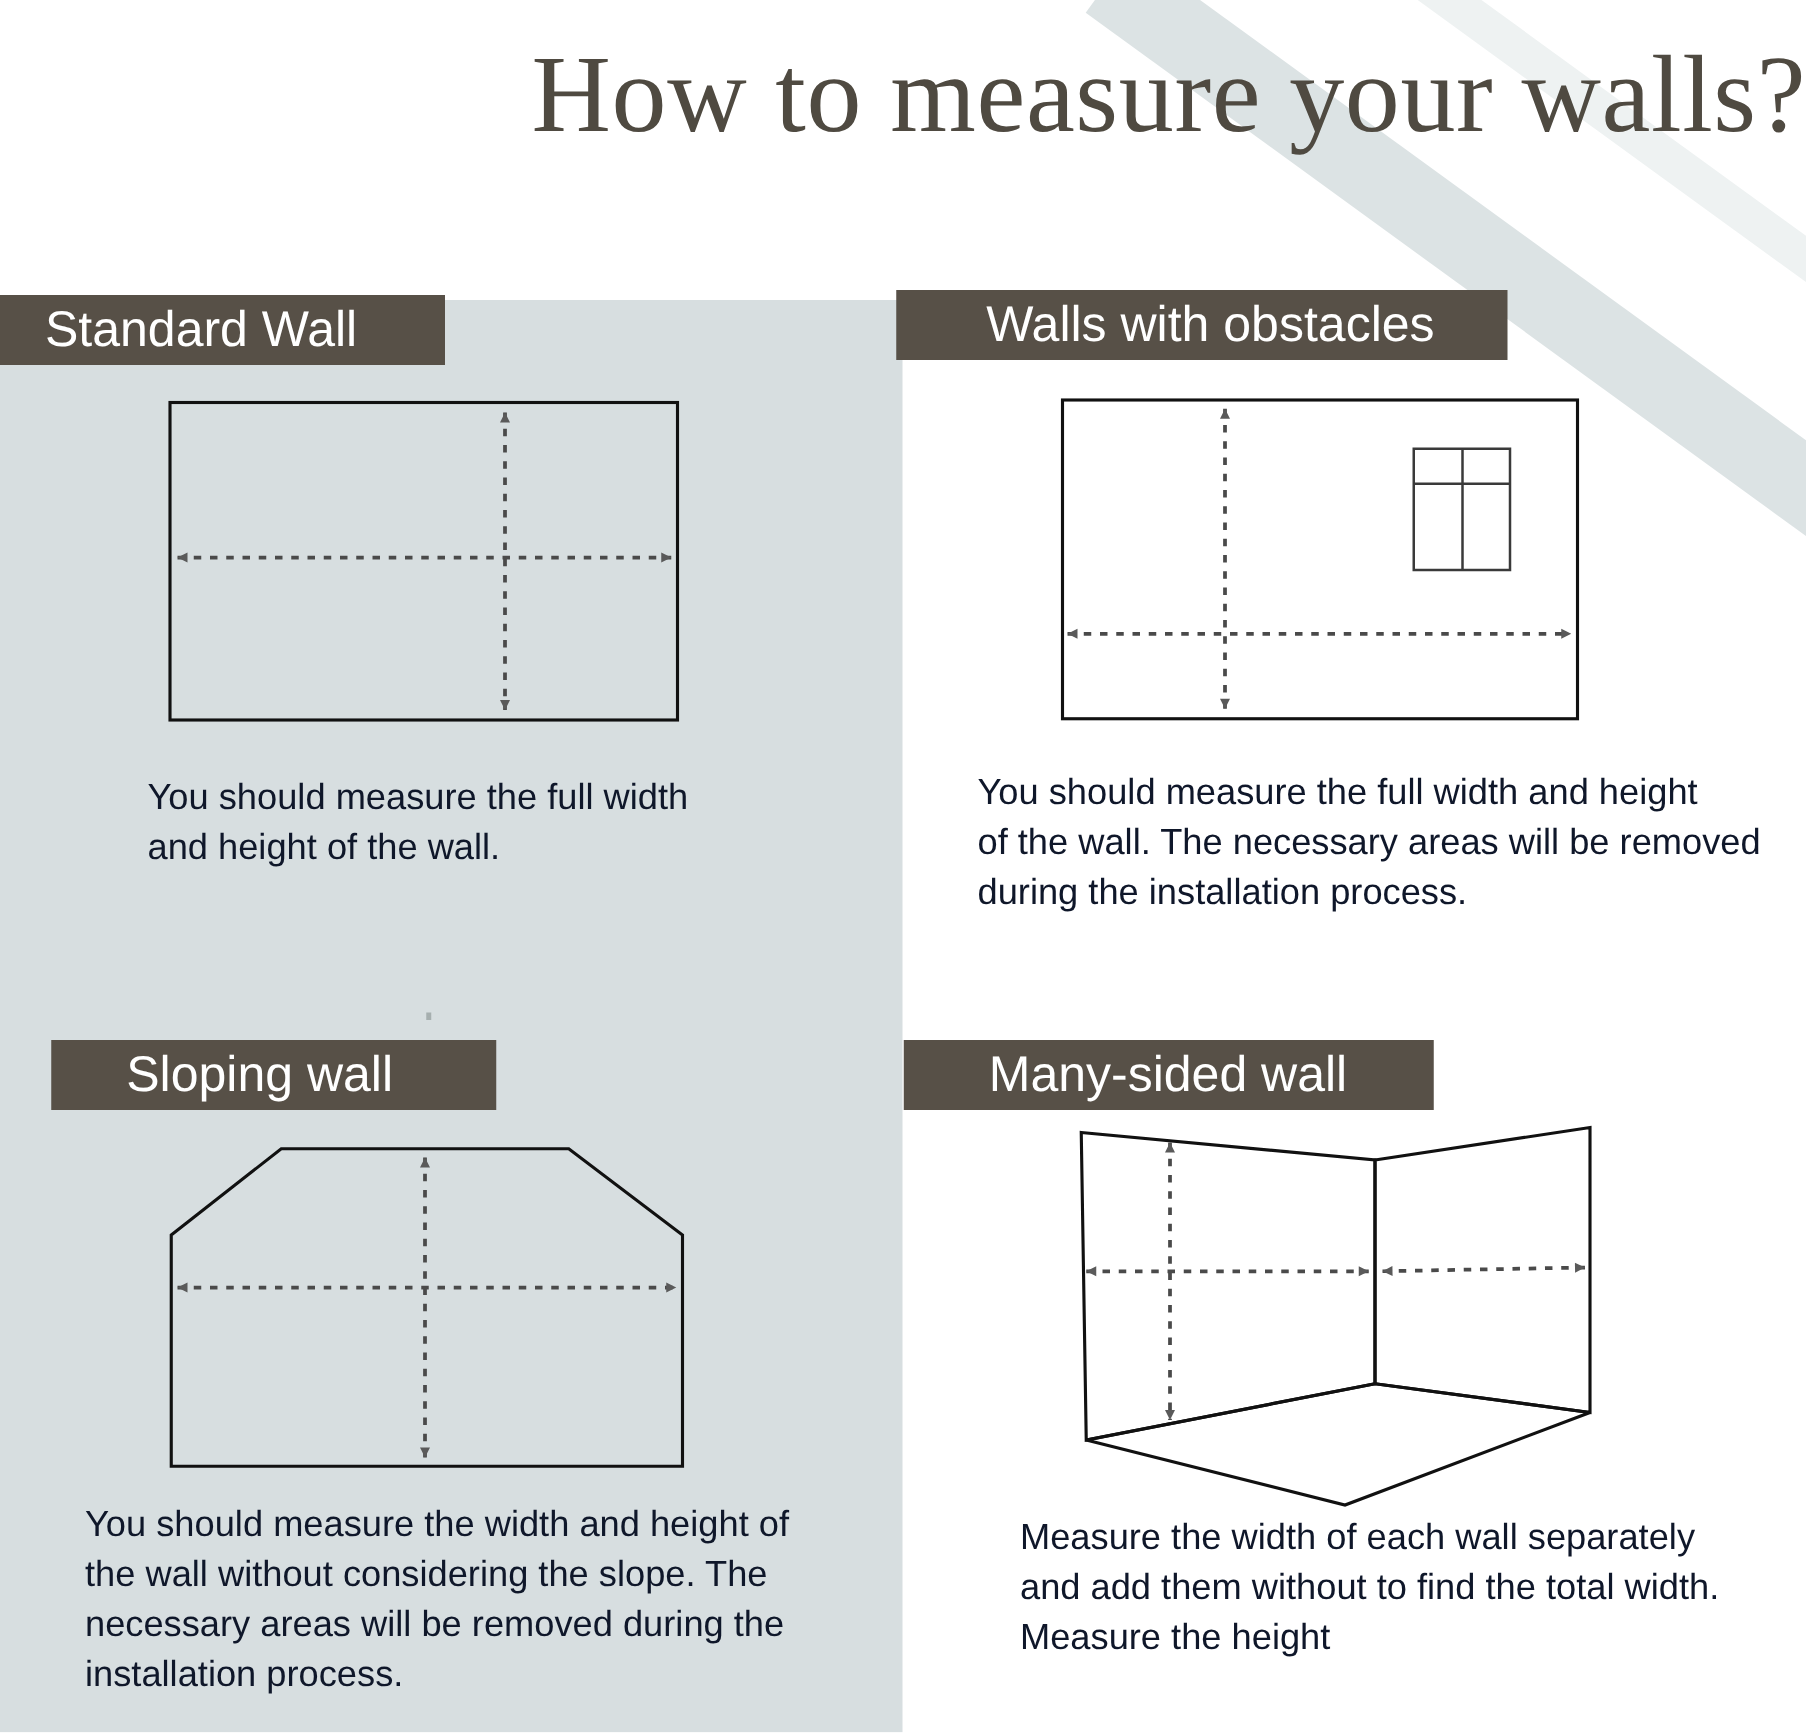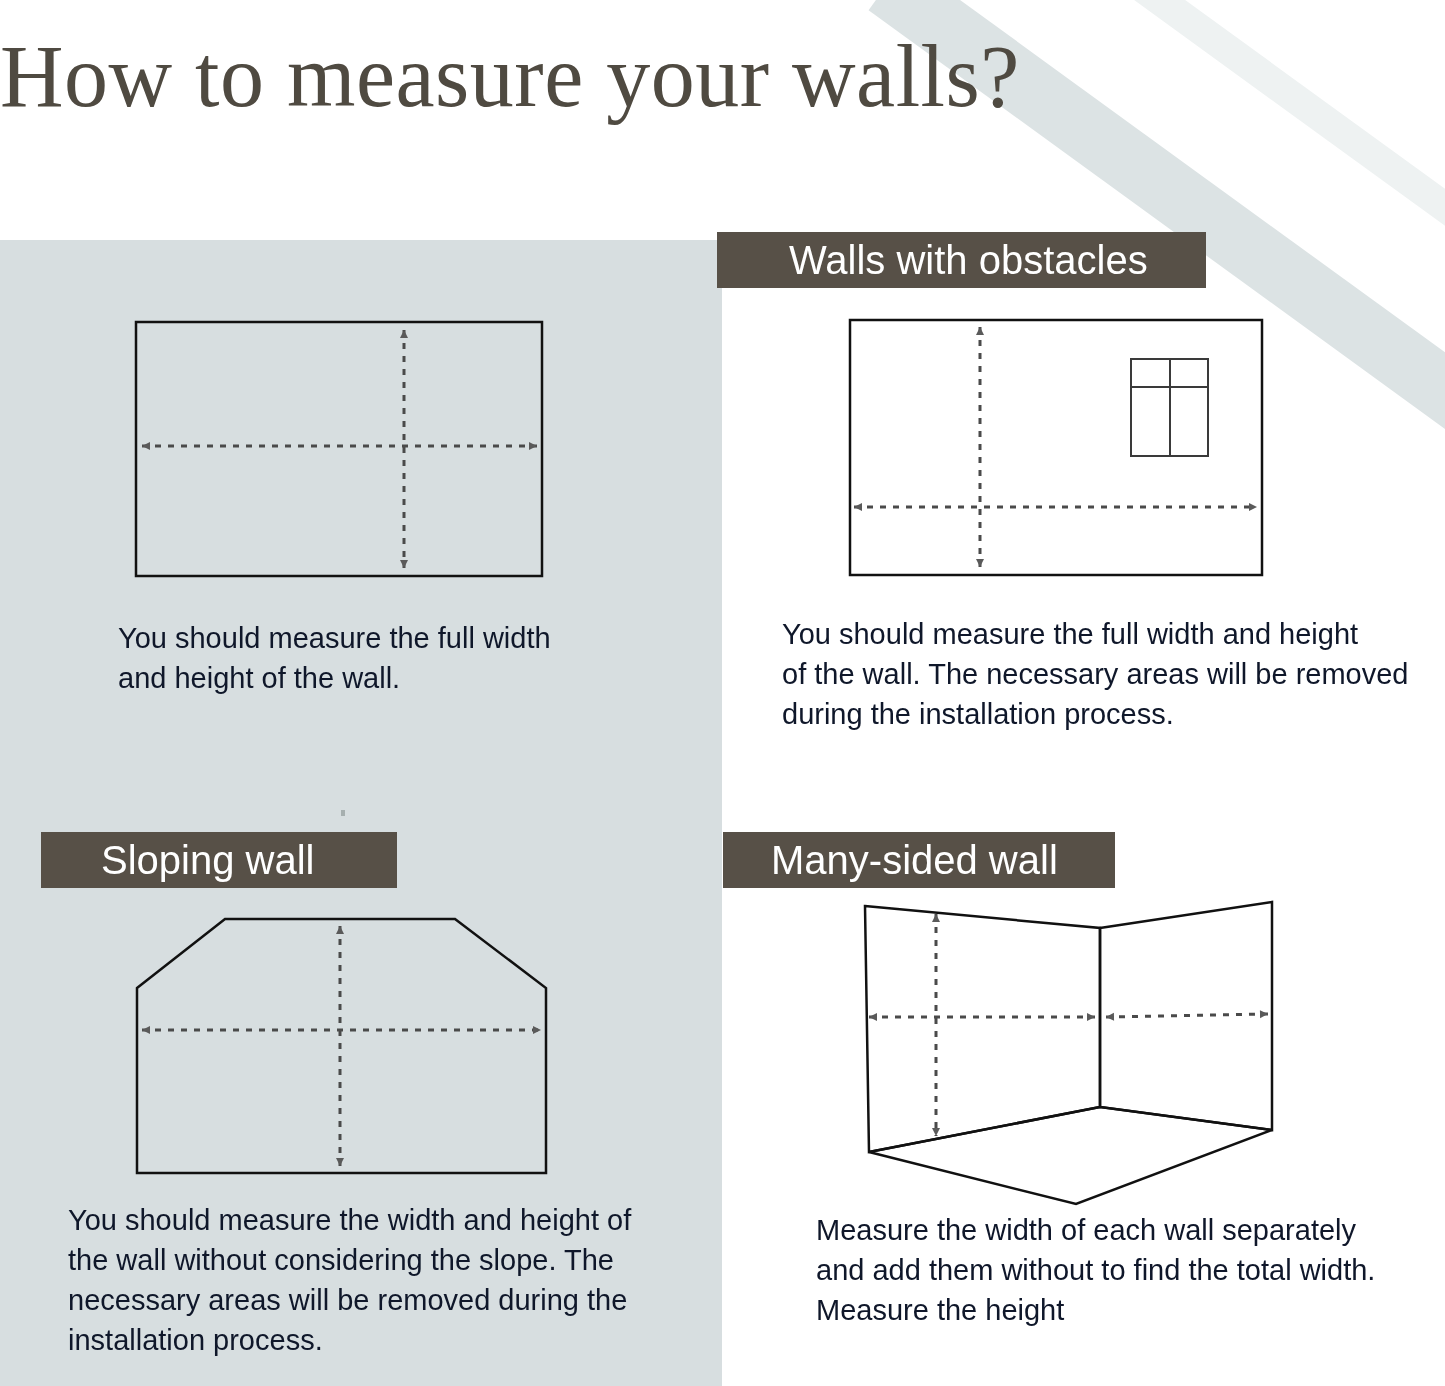--- a/index.html
+++ b/index.html
@@ -39,21 +39,21 @@
     transform: rotate(36deg);
     background: #eef2f2;
   }
 
   
   .title {
     position: absolute;
     left: 0;
     top: 28px;
     width: 1445px;
-    text-align: left;
+    text-align: right;
     font-family: "Liberation Serif", serif;
     font-size: 88px;
     line-height: 1.12;
     color: #4f4a41;
     letter-spacing: 0.5px;
     white-space: nowrap;
   }
 
   
   .panel {
@@ -74,21 +74,21 @@
     line-height: 56px;
     height: 56px;
     padding: 0 0 0 36px;
     box-sizing: border-box;
     white-space: nowrap;
     overflow: hidden;
   }
   .hdr-standard   { left: 0px;   top: 236px; width: 356px; }
   .hdr-obstacles  { left: 675px; top: 232px; width: 489px; padding-left: 72px; margin-left: 42px; }
   .hdr-sloping    { left: 0px;   top: 832px; width: 356px; padding-left: 60px; margin-left: 41px; }
-  .hdr-manysided  { left: 723px; top: 832px; width: 392px; padding-left: 48px; }
+  .hdr-manysided  { left: 723px; top: 832px; width: 424px; padding-left: 68px; }
 
   
   .cap {
     position: absolute;
     color: #0f172a;
     font-size: 29px;
     line-height: 40px;
     white-space: pre-line;
   }
   .cap-standard   { left: 118px; top: 618px;  width: 560px; }
@@ -121,20 +121,21 @@
 <div id="page">
 
   <div class="diag-band band-2"></div>
   <div class="diag-band band-1"></div>
 
   <div class="title">How to measure your walls?</div>
 
   <div class="panel"></div>
   <div class="speck"></div>
 
+  <div class="hdr hdr-standard">Standard Wall</div>
 
   <svg class="diagram d-standard" width="480" height="300">
     <defs>
       <marker id="arrUp" markerWidth="10" markerHeight="10" refX="5" refY="8" orient="auto-start-reverse" markerUnits="userSpaceOnUse">
         <path d="M1,9 L5,1 L9,9 z" fill="#5a5a5a"></path>
       </marker>
       <marker id="arrEnd" markerWidth="10" markerHeight="10" refX="9" refY="5" orient="auto" markerUnits="userSpaceOnUse">
         <path d="M1,1 L9,5 L1,9 z" fill="#5a5a5a"></path>
       </marker>
       <marker id="arrStart" markerWidth="10" markerHeight="10" refX="1" refY="5" orient="auto" markerUnits="userSpaceOnUse">

